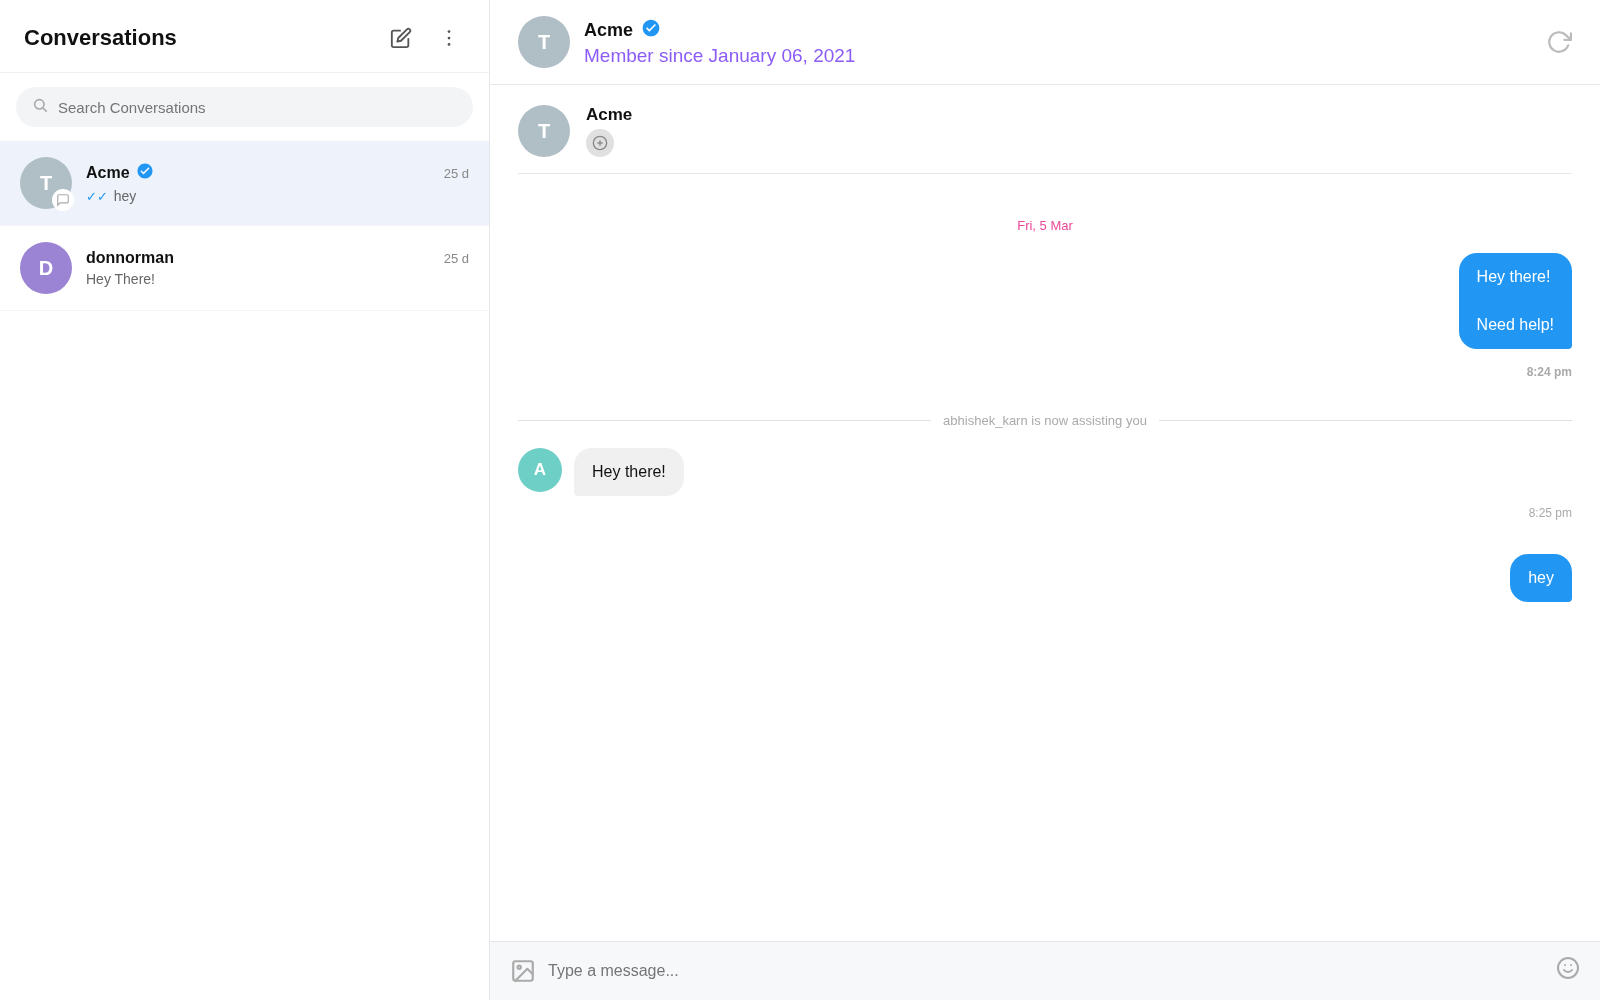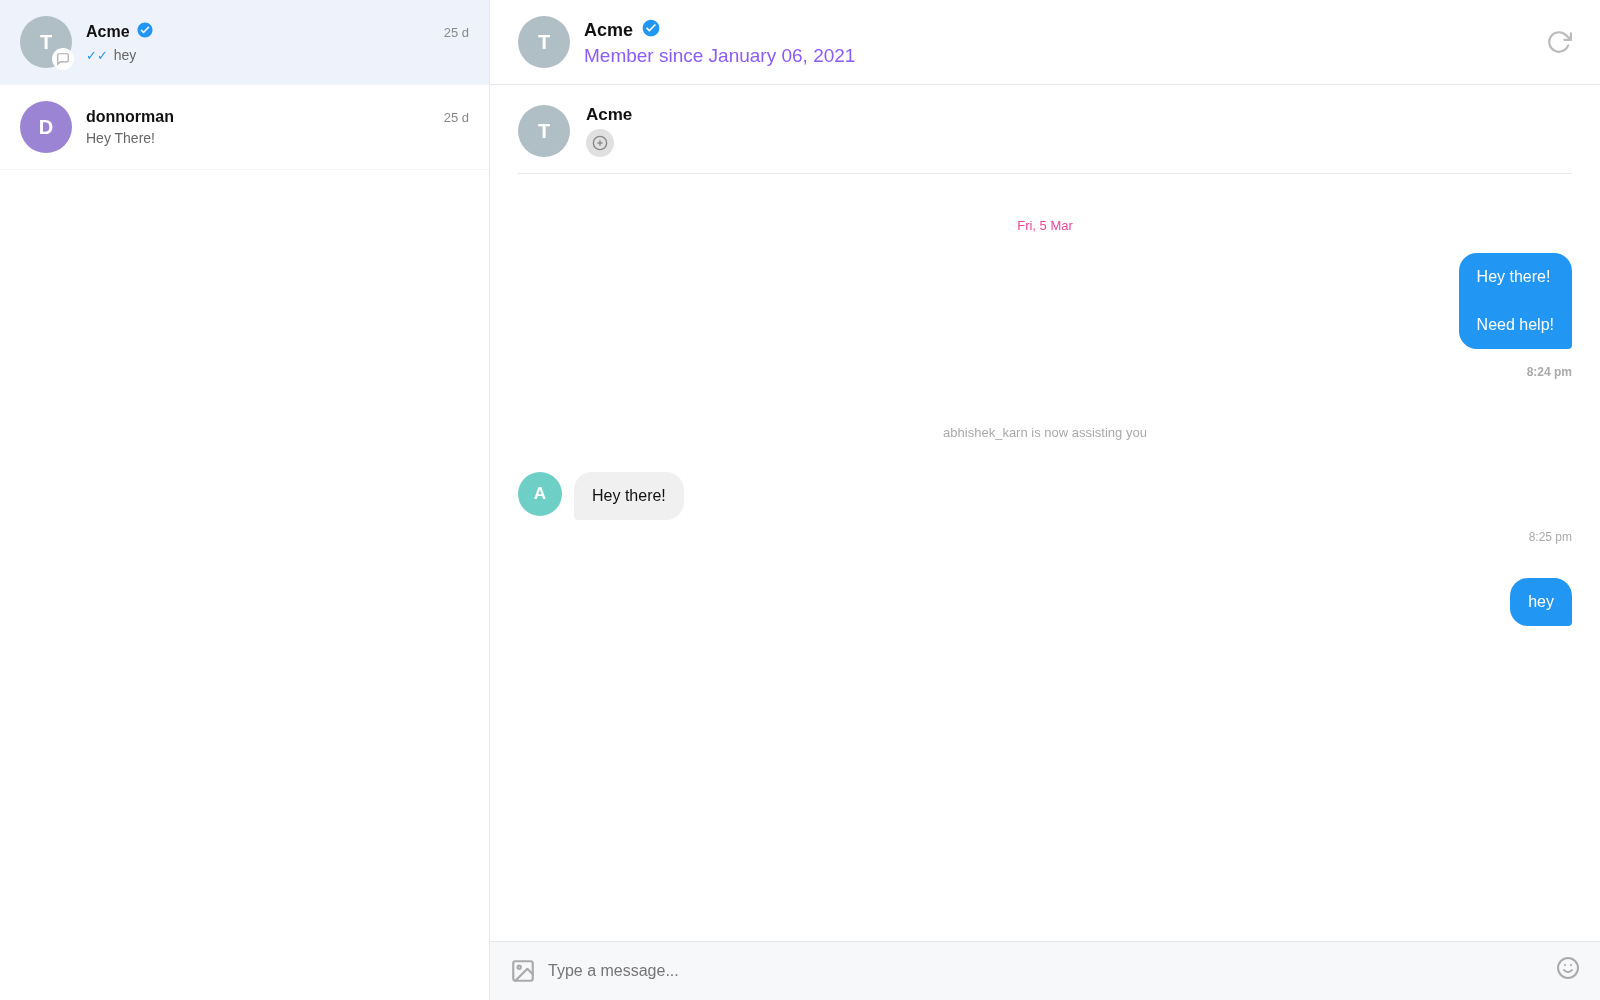--- a/index.html
+++ b/index.html
@@ -263,21 +263,20 @@
     .msg-time.left { text-align: right; margin-left: 64px; }
     .msg-time.right { text-align: right; font-weight: bold; }
 
     .system-msg {
       display: flex;
       align-items: center;
       gap: 12px;
       margin: 20px 0;
       color: #aaa;
       font-size: 13px;
-      flex-direction: column;
     }
     .system-line { flex: 1; height: 1px; background: #e0e0e0; }
 
     
     .outgoing-group {
       display: flex;
       flex-direction: column;
       align-items: flex-end;
       margin-bottom: 6px;
     }
@@ -314,21 +313,48 @@
       border: none;
       cursor: pointer;
       color: #aaa;
       font-size: 22px;
     }
   </style>
 </head>
 <body>
 
 <div class="sidebar">
-
+  <div class="sidebar-header">
+    <span class="sidebar-title">Conversations</span>
+    <div class="sidebar-icons">
+      <button class="icon-btn">
+        <svg width="22" height="22" viewBox="0 0 24 24" fill="none" stroke="#555" stroke-width="2" stroke-linecap="round" stroke-linejoin="round">
+          <path d="M11 4H4a2 2 0 0 0-2 2v14a2 2 0 0 0 2 2h14a2 2 0 0 0 2-2v-7"></path>
+          <path d="M18.5 2.5a2.121 2.121 0 0 1 3 3L12 15l-4 1 1-4 9.5-9.5z"></path>
+        </svg>
+      </button>
+      <button class="icon-btn">
+        <svg width="22" height="22" viewBox="0 0 24 24" fill="#555">
+          <circle cx="12" cy="5" r="1.5"></circle>
+            <circle cx="12" cy="12" r="1.5"></circle>
+            <circle cx="12" cy="19" r="1.5"></circle>
+        </svg>
+      </button>
+    </div>
+  </div>
+
+  <div class="search-box">
+    <span class="search-icon">
+      <svg width="16" height="16" viewBox="0 0 24 24" fill="none" stroke="#aaa" stroke-width="2.5">
+        <circle cx="11" cy="11" r="7"></circle>
+          <line x1="16.5" y1="16.5" x2="22" y2="22"></line>
+      </svg>
+    </span>
+    <input type="text" placeholder="Search Conversations" style="">
+  </div>
 
   <div class="conversations-list">
 
     <div class="conv-item active">
       <div style="position:relative;">
         <div class="avatar avatar-t">T</div>
         <div class="conv-icon-bottom">
           <svg width="14" height="14" viewBox="0 0 24 24" fill="none" stroke="#aaa" stroke-width="2">
             <path d="M21 15a2 2 0 0 1-2 2H7l-4 4V5a2 2 0 0 1 2-2h14a2 2 0 0 1 2 2z"></path>
           </svg>

